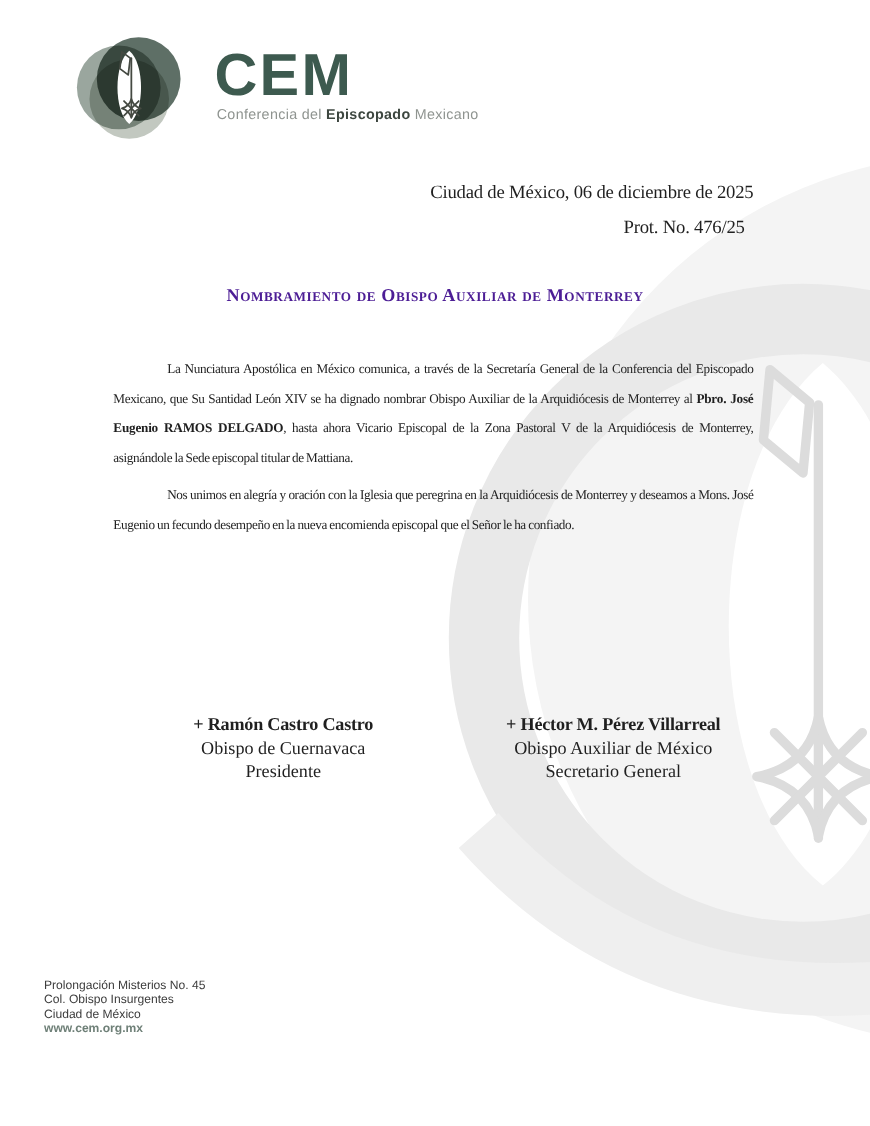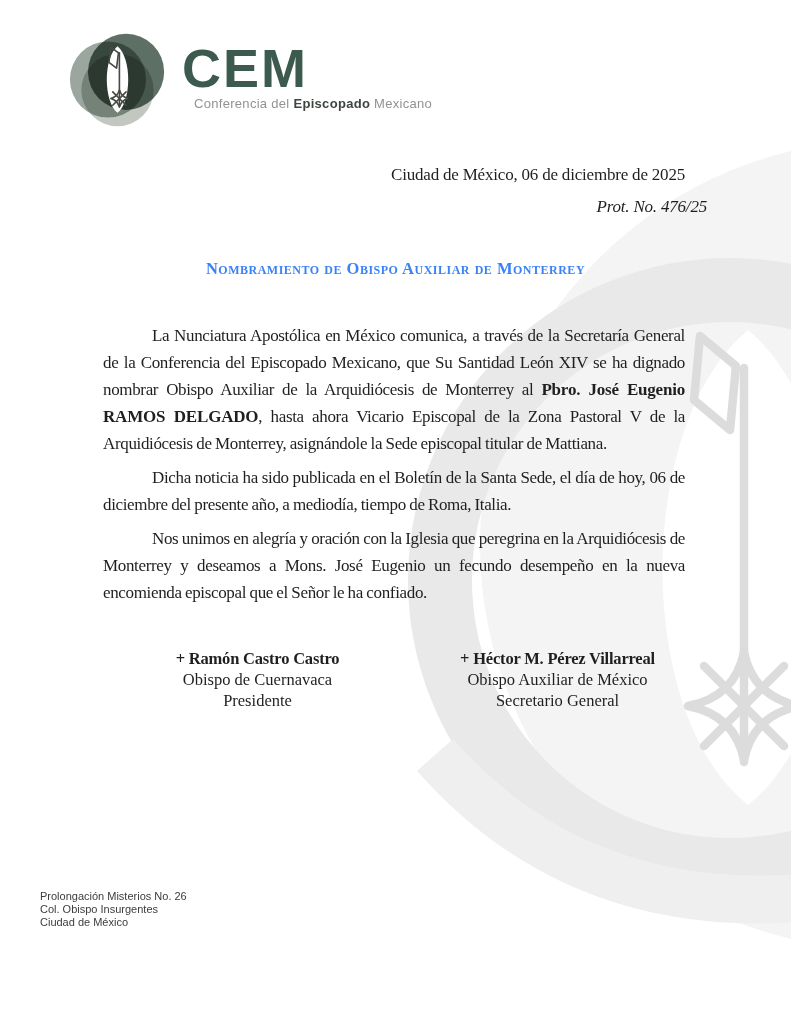--- a/index.html
+++ b/index.html
@@ -6,41 +6,41 @@
   .page{
     position:relative;
     width:791px;height:1024px;
     background:#ffffff;
     overflow:hidden;
     font-family:"Liberation Serif", serif;
     color:#1f1f1f;
   }
   .watermark{position:absolute;top:0;left:0;width:791px;height:1024px;pointer-events:none;}
   
-  .letterhead{position:absolute;top:30px;left:68px;display:flex;align-items:flex-start;gap:15px;}
+  .letterhead{position:absolute;top:30px;left:68px;display:flex;align-items:flex-start;gap:28px;}
   .logo-emblem{width:99px;height:99px;display:block;}
   .brand{margin-top:14px;font-family:"Liberation Sans", sans-serif;}
   .brand-acronym{
     font-size:54px;line-height:48px;font-weight:bold;
     letter-spacing:2px;color:#3d5a4f;
   }
-  .brand-tagline{margin-top:4px;margin-left:12px;font-size:13px;letter-spacing:.3px;color:#8f9490;}
+  .brand-tagline{margin-top:4px;margin-left:2px;font-size:13px;letter-spacing:.3px;color:#8f9490;}
   .brand-tagline strong{color:#3c463f;}
   
   .dateline{position:absolute;top:165px;right:106px;font-size:17px;letter-spacing:-.2px;}
-  .protocol{position:absolute;top:197px;right:84px;font-size:17px;font-style:italic;letter-spacing:-.2px;}
+  .protocol{position:absolute;top:197px;right:114px;font-size:17px;letter-spacing:-.2px;}
   .doc-title{
     position:absolute;top:259px;left:0;width:100%;margin:0;
     text-align:center;font-size:16.5px;font-weight:bold;
-    font-variant:small-caps;letter-spacing:.5px;color:#3b82f6;
+    font-variant:small-caps;letter-spacing:.5px;color:#4c1d95;
   }
   .body-text{position:absolute;top:322px;left:103px;width:582px;}
   .body-text p{
     margin:0 0 7px 0;
-    font-size:17px;line-height:27px;
+    font-size:12px;line-height:27px;
     letter-spacing:-.35px;word-spacing:-.5px;
     text-align:justify;text-indent:49px;
   }
   .body-text p strong{letter-spacing:-.2px;}
   
   .signatures{position:absolute;top:648px;left:0;width:791px;height:70px;}
   .sig{position:absolute;text-align:center;font-size:16.5px;line-height:21px;}
   .sig-left{left:140px;width:235px;}
   .sig-right{left:420px;width:275px;}
   .sig-name{font-weight:bold;letter-spacing:-.2px;}
@@ -93,36 +93,36 @@
     </div>
   </header>
 
   <div class="dateline">Ciudad de México, 06 de diciembre de 2025</div>
   <div class="protocol">Prot. No. 476/25</div>
 
   <h1 class="doc-title">Nombramiento de Obispo Auxiliar de Monterrey</h1>
 
   <div class="body-text">
     <p><span>La Nunciatura Apostólica en México comunica, a través de la Secretaría General de la Conferencia del Episcopado Mexicano, que Su Santidad León XIV se ha dignado nombrar Obispo Auxiliar de la Arquidiócesis de Monterrey al </span><strong>Pbro. José Eugenio RAMOS DELGADO</strong><span>, hasta ahora Vicario Episcopal de la Zona Pastoral V de la Arquidiócesis de Monterrey, asignándole la Sede episcopal titular de Mattiana.</span></p>
-    <p><span>Dicha noticia ha sido publicada en el Boletín de la Santa Sede, el día de hoy, 06 de diciembre del presente año, a mediodía, tiempo de Roma, Italia.</span></p>
     <p><span>Nos unimos en alegría y oración con la Iglesia que peregrina en la Arquidiócesis de Monterrey y deseamos a Mons. José Eugenio un fecundo desempeño en la nueva encomienda episcopal que el Señor le ha confiado.</span></p>
   </div>
 
   <div class="signatures">
     <div class="sig sig-left">
       <div class="sig-name">+ Ramón Castro Castro</div>
       <div class="sig-role">Obispo de Cuernavaca</div>
       <div class="sig-title">Presidente</div>
     </div>
     <div class="sig sig-right">
       <div class="sig-name">+ Héctor M. Pérez Villarreal</div>
       <div class="sig-role">Obispo Auxiliar de México</div>
       <div class="sig-title">Secretario General</div>
     </div>
   </div>
 
   <footer class="footer">
-    <div>Prolongación Misterios No. 26</div>
+    <div>Prolongación Misterios No. 45</div>
     <div>Col. Obispo Insurgentes</div>
     <div>Ciudad de México</div>
+    <div class="website">www.cem.org.mx</div>
   </footer>
 
 </div>
 
 </body></html>

